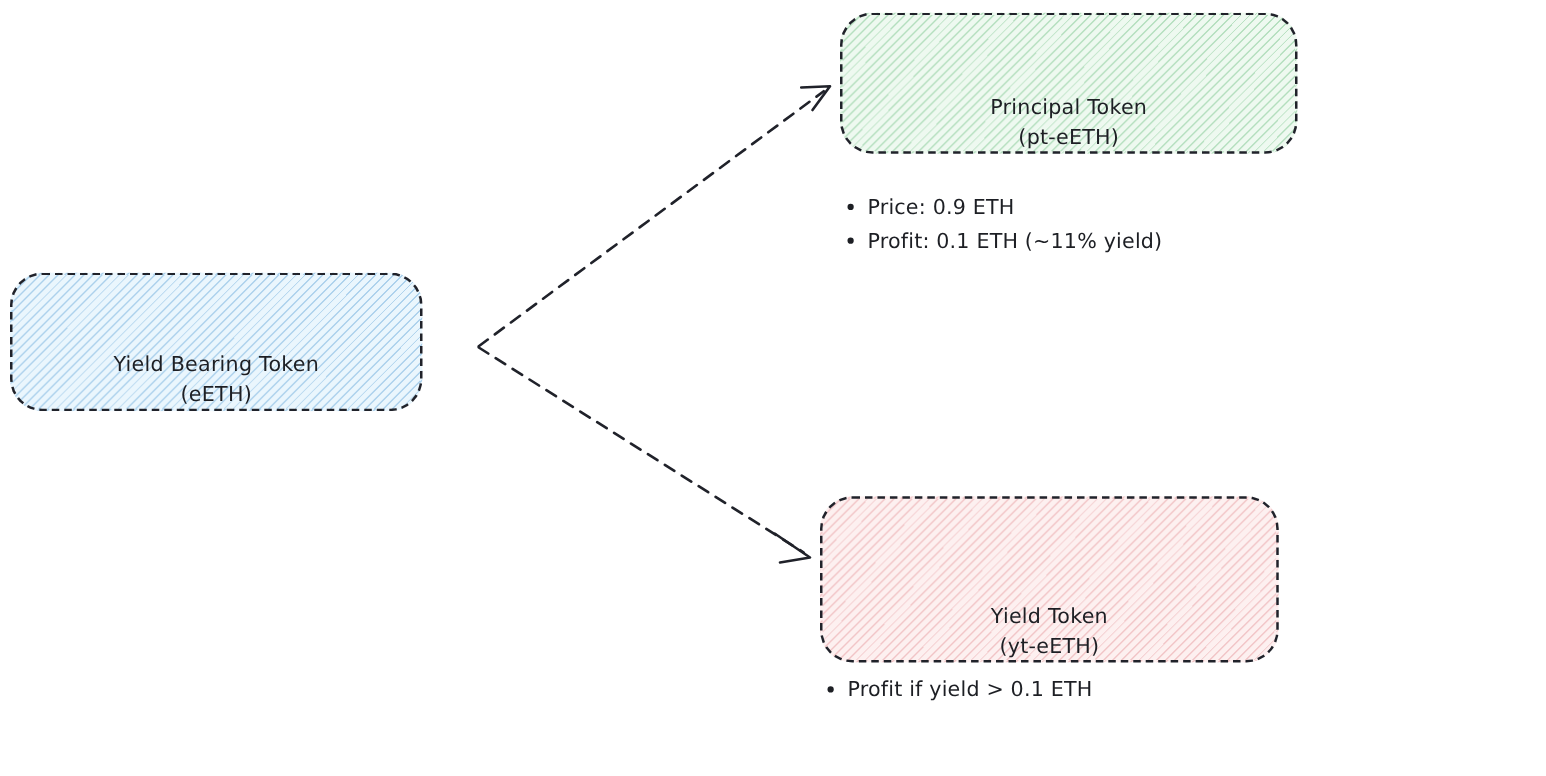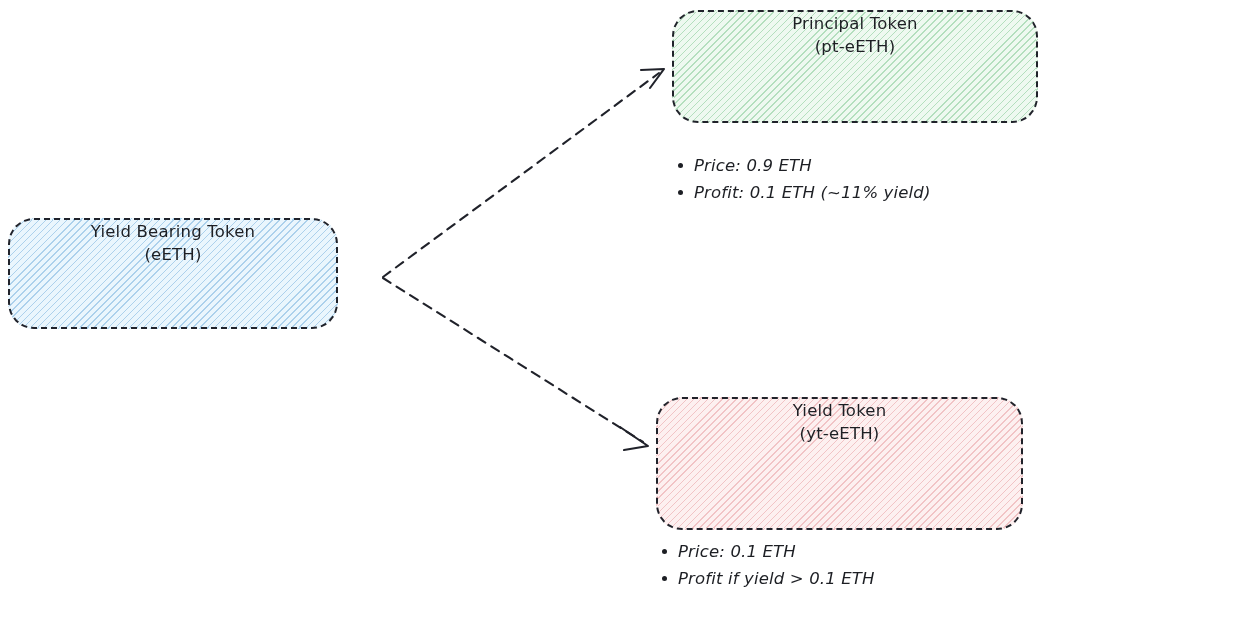--- a/index.html
+++ b/index.html
@@ -18,21 +18,21 @@
 
   
   .node {
     position: absolute;
     box-sizing: border-box;
     border: 2.2px dashed #20222a;
     border-radius: 26px;
     display: flex;
     flex-direction: column;
     align-items: center;
-    justify-content: flex-start;
+    justify-content: flex-end;
     text-align: center;
     color: #1d1f24;
     line-height: 1.42;
     font-size: 16.5px;
     letter-spacing: 0.2px;
   }
   .node .line1 { display: block; }
   .node .line2 { display: block; }
 
   #node-eeth {
@@ -85,21 +85,20 @@
     list-style: none;
     color: #1d1f24;
     font-size: 16.5px;
     line-height: 27px;
     letter-spacing: 0.15px;
     white-space: nowrap;
   }
   .bullets li {
     position: relative;
     padding-left: 16px;
-    font-style: italic;
   }
   .bullets li::before {
     content: "";
     position: absolute;
     left: 0;
     top: 11px;
     width: 5px;
     height: 5px;
     border-radius: 50%;
     background: #1d1f24;
@@ -139,17 +138,16 @@
     <span class="line1">Yield Token</span>
     <span class="line2">(yt-eETH)</span>
   </div>
 
   <ul id="pt-bullets" class="bullets">
     <li><span>Price: 0.9 ETH</span></li>
     <li><span>Profit: 0.1 ETH (~11% yield)</span></li>
   </ul>
 
   <ul id="yt-bullets" class="bullets">
-    <li><span>Price: 0.1 ETH</span></li>
     <li><span>Profit if yield &gt; 0.1 ETH</span></li>
   </ul>
 
 </div>
 
 </body></html>

